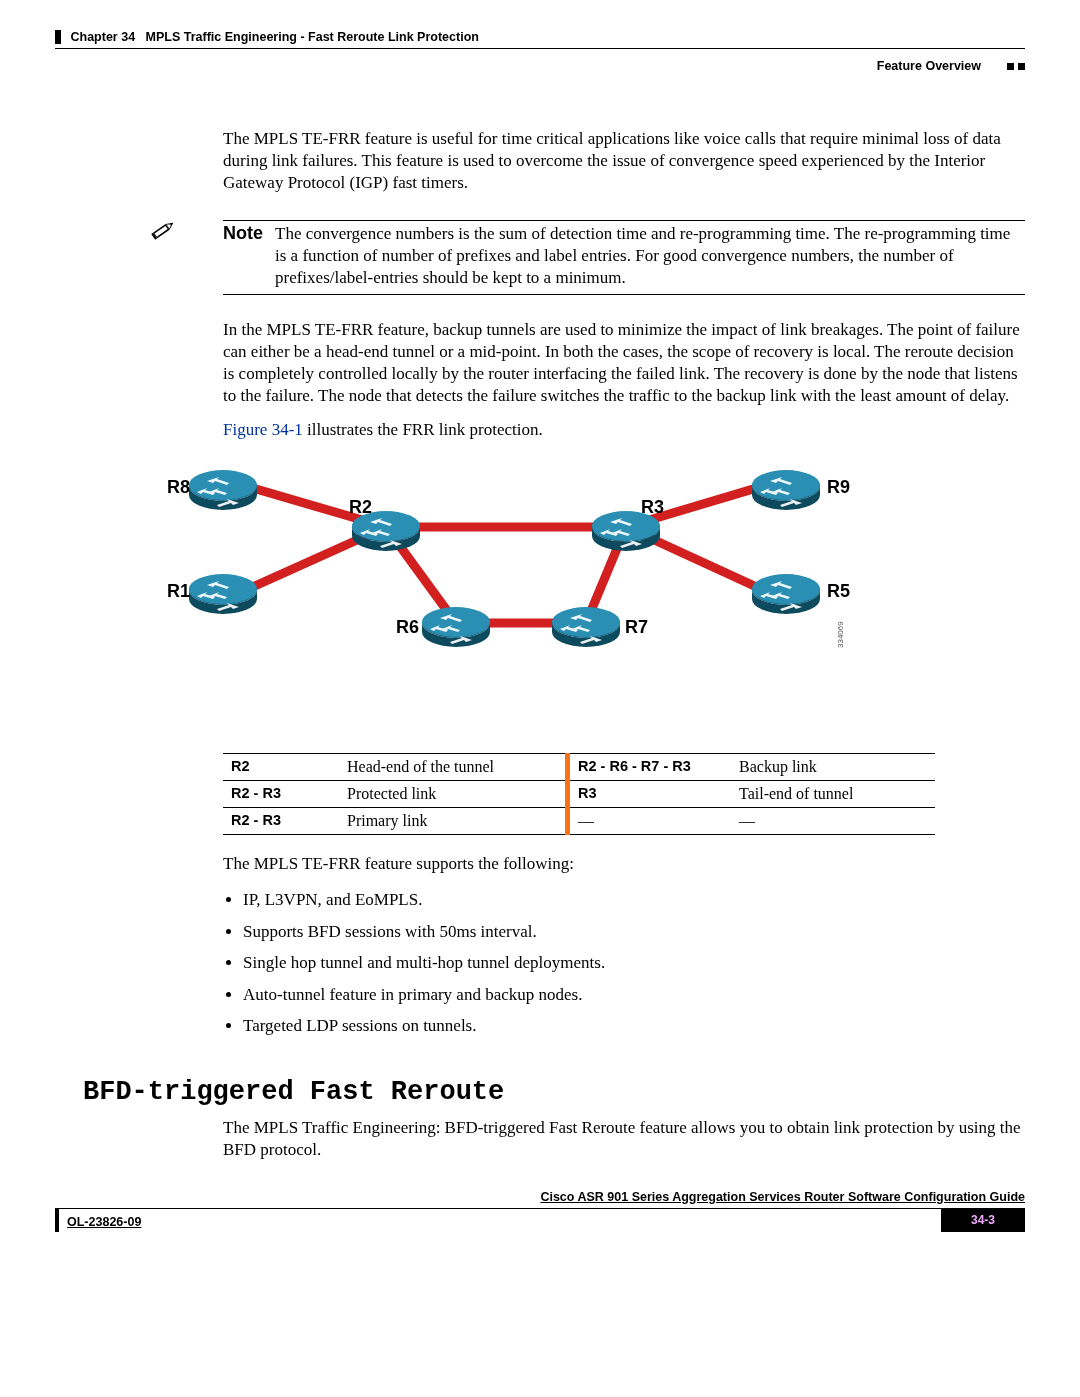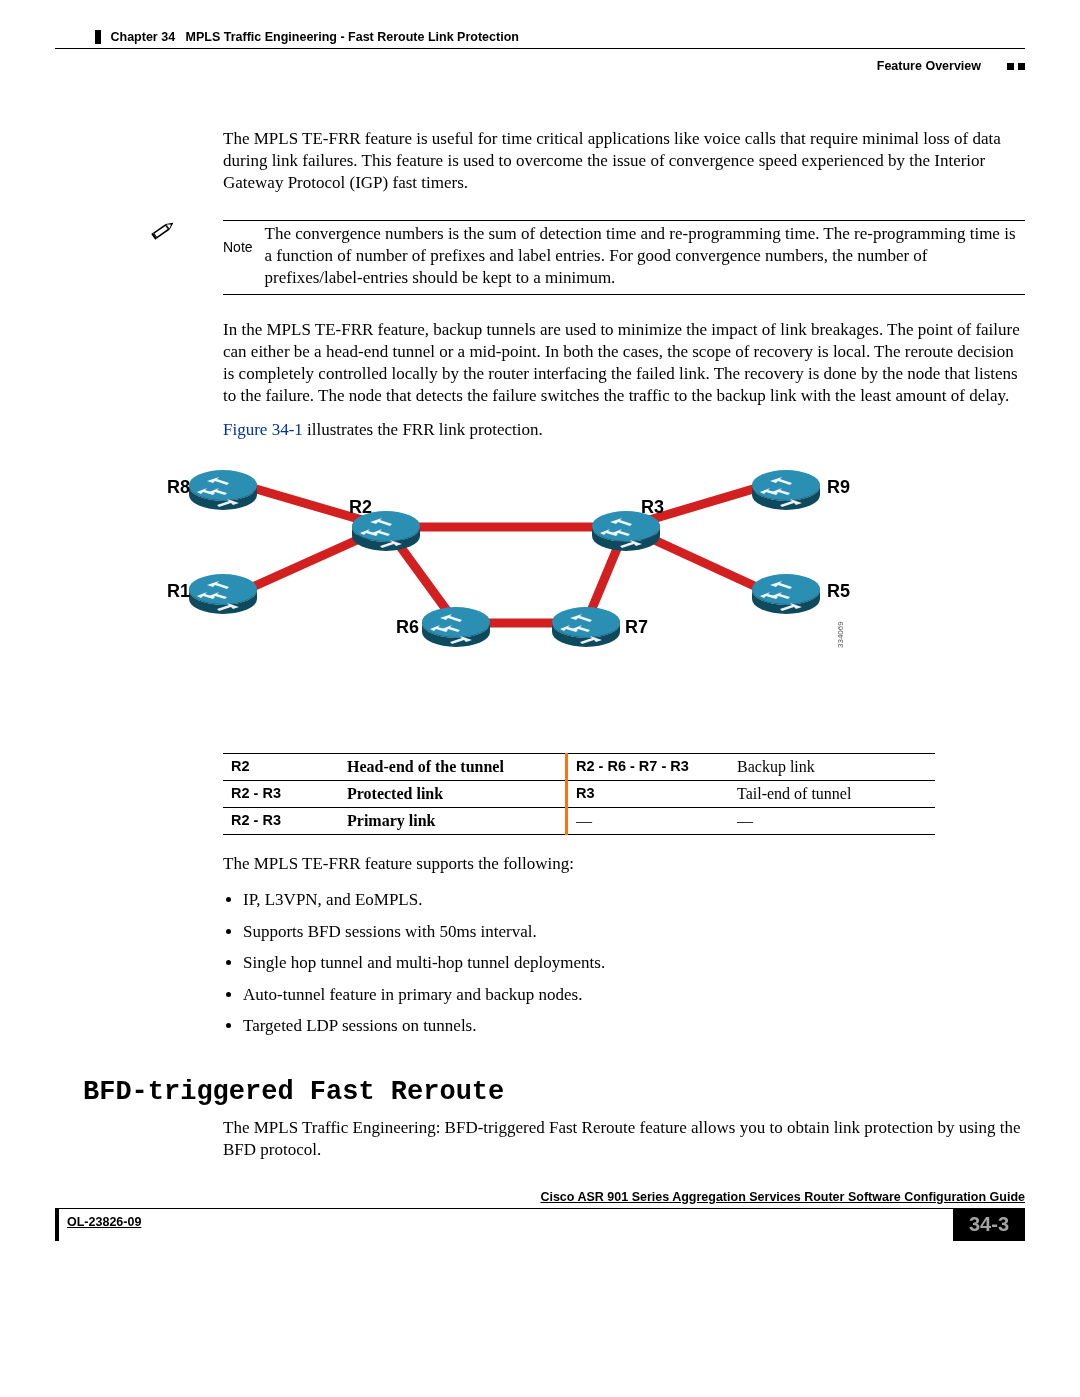--- a/index.html
+++ b/index.html
@@ -12,21 +12,20 @@
   }
   .page {
     padding: 30px 55px 25px 55px;
     box-sizing: border-box;
   }
   .header-row {
     display: flex;
     justify-content: space-between;
     align-items: center;
     margin-bottom: 4px;
-    margin-left: 40px;
   }
   .header-left {
     display: flex;
     align-items: center;
     gap: 10px;
     font-family: Arial, "Helvetica Neue", sans-serif;
     font-size: 12.5px;
     font-weight: bold;
   }
   .ch-bar {
@@ -87,23 +86,22 @@
     display: block;
   }
   .note-hr {
     border: none;
     border-top: 1px solid #000;
     margin: 4px 0 2px 0;
     width: 100%;
   }
   .note-label {
     font-family: Arial, "Helvetica Neue", sans-serif;
-    font-weight: normal;
-    font-size: 14px;
-    margin-top: 16px;
+    font-weight: bold;
+    font-size: 18px;
   }
   .note-body {
     font-size: 17px;
     line-height: 1.3;
   }
   .note-text-col {
     flex: 1;
   }
   .note-line {
     display: flex;
@@ -150,21 +148,21 @@
     border-bottom: 1px solid #000;
     padding: 4px 8px;
     font-size: 16px;
     vertical-align: top;
   }
   table.ftable td.b {
     font-family: Arial, "Helvetica Neue", sans-serif;
     font-weight: bold;
     font-size: 14.5px;
   }
-  table.ftable td.sep-r { border-right: 3px solid #f97316; font-weight: bold; }
+  table.ftable td.sep-r { border-right: 5px solid #f97316; }
   .bullets {
     margin: 12px 0 0 0;
     padding-left: 20px;
   }
   .bullets li {
     font-size: 17px;
     line-height: 1.5;
     margin-bottom: 6px;
   }
   h2.section-heading {
@@ -192,25 +190,25 @@
     flex: 1;
     border-top: 1.5px solid #000;
     border-left: 4.5px solid #000;
     padding: 6px 0 0 8px;
     font-family: Arial, "Helvetica Neue", sans-serif;
     font-weight: bold;
     font-size: 12.5px;
   }
   .footer-pagebox {
     background: #000;
-    color: #a3a3a3;
-    font-family: Arial, "Helvetica Neue", sans-serif;
-    font-weight: bold;
-    font-size: 20px;
-    padding: 5px 16px;
+    color: #f0abfc;
+    font-family: Arial, "Helvetica Neue", sans-serif;
+    font-weight: bold;
+    font-size: 12px;
+    padding: 5px 30px;
     display: flex;
     align-items: center;
   }
 </style>
 </head>
 <body>
 
 <div class="page">
 
   <div class="header-row">

